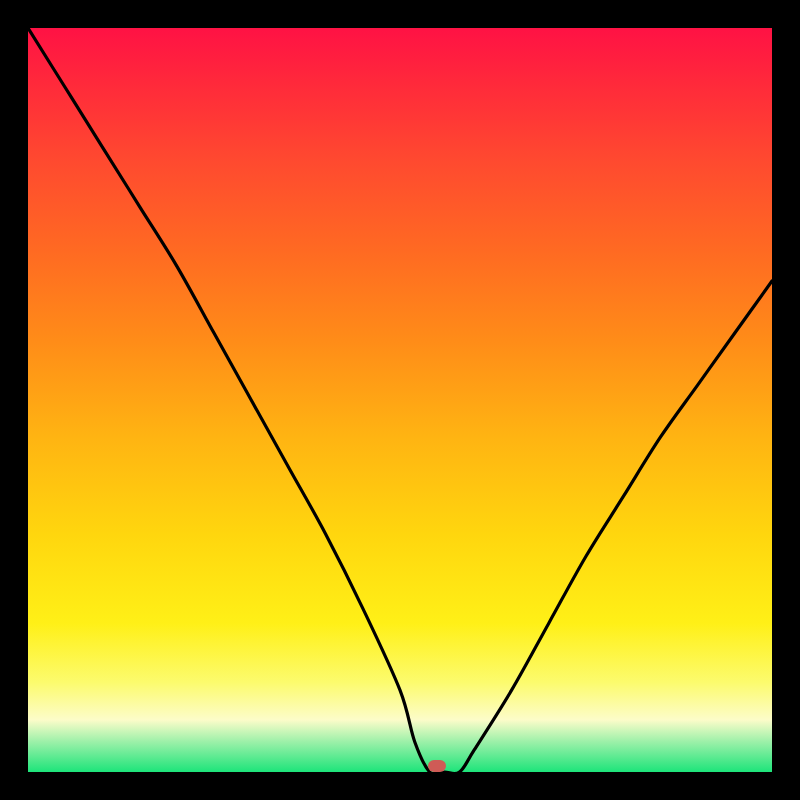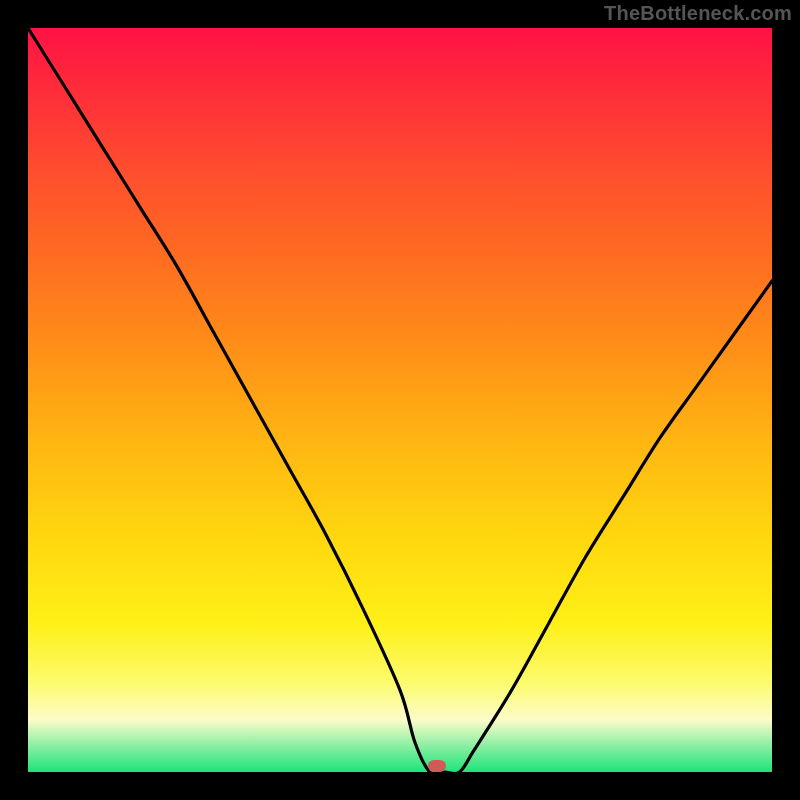--- a/index.html
+++ b/index.html
@@ -68,21 +68,20 @@
     background: #cf5b56;
     transform: translate(-50%, -50%);
     z-index: 5;
   }
 </style>
 </head>
 <body>
 
 <div class="frame">
 
-  <div class="attribution">TheBottleneck.com</div>
 
   <div class="plot-area">
     <div class="gradient"></div>
 
     <svg class="curve" viewBox="0 0 744 744" preserveAspectRatio="none">
       <path id="curve-path" d="M 0.00 0.00 C 6.20 9.92, 24.80 39.68, 37.20 59.52 C 49.60 79.36, 62.00 99.20, 74.40 119.04 C 86.80 138.88, 99.20 158.72, 111.60 178.56 C 124.00 198.40, 136.40 217.00, 148.80 238.08 C 161.20 259.16, 173.60 282.72, 186.00 305.04 C 198.40 327.36, 210.80 349.68, 223.20 372.00 C 235.60 394.32, 248.00 416.64, 260.40 438.96 C 272.80 461.28, 285.20 482.36, 297.60 505.92 C 310.00 529.48, 322.40 554.28, 334.80 580.32 C 347.20 606.36, 363.32 639.84, 372.00 662.16 C 380.68 684.48, 381.92 700.60, 386.88 714.24 C 391.84 727.88, 396.80 739.04, 401.76 744.00 C 406.72 748.96, 411.68 744.00, 416.64 744.00 C 421.60 744.00, 426.56 747.72, 431.52 744.00 C 436.48 740.28, 437.72 735.32, 446.40 721.68 C 455.08 708.04, 471.20 683.24, 483.60 662.16 C 496.00 641.08, 508.40 617.52, 520.80 595.20 C 533.20 572.88, 545.60 549.32, 558.00 528.24 C 570.40 507.16, 582.80 488.56, 595.20 468.72 C 607.60 448.88, 620.00 427.80, 632.40 409.20 C 644.80 390.60, 657.20 374.48, 669.60 357.12 C 682.00 339.76, 694.40 322.40, 706.80 305.04 C 719.20 287.68, 737.80 261.64, 744.00 252.96" stroke="#000" stroke-width="3.2" fill="none" stroke-linecap="round" stroke-linejoin="round"></path>
     </svg>
 
     <div id="marker" class="marker" style="left: 409.2px; top: 738.048px; background: rgb(207, 91, 86);"></div>
   </div>

